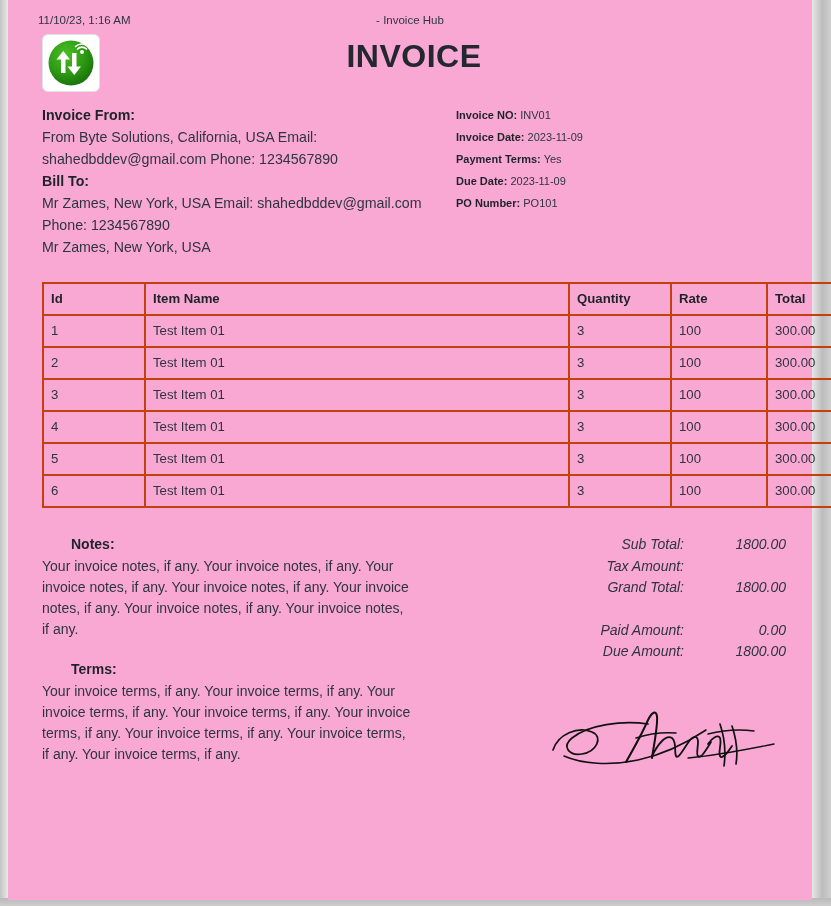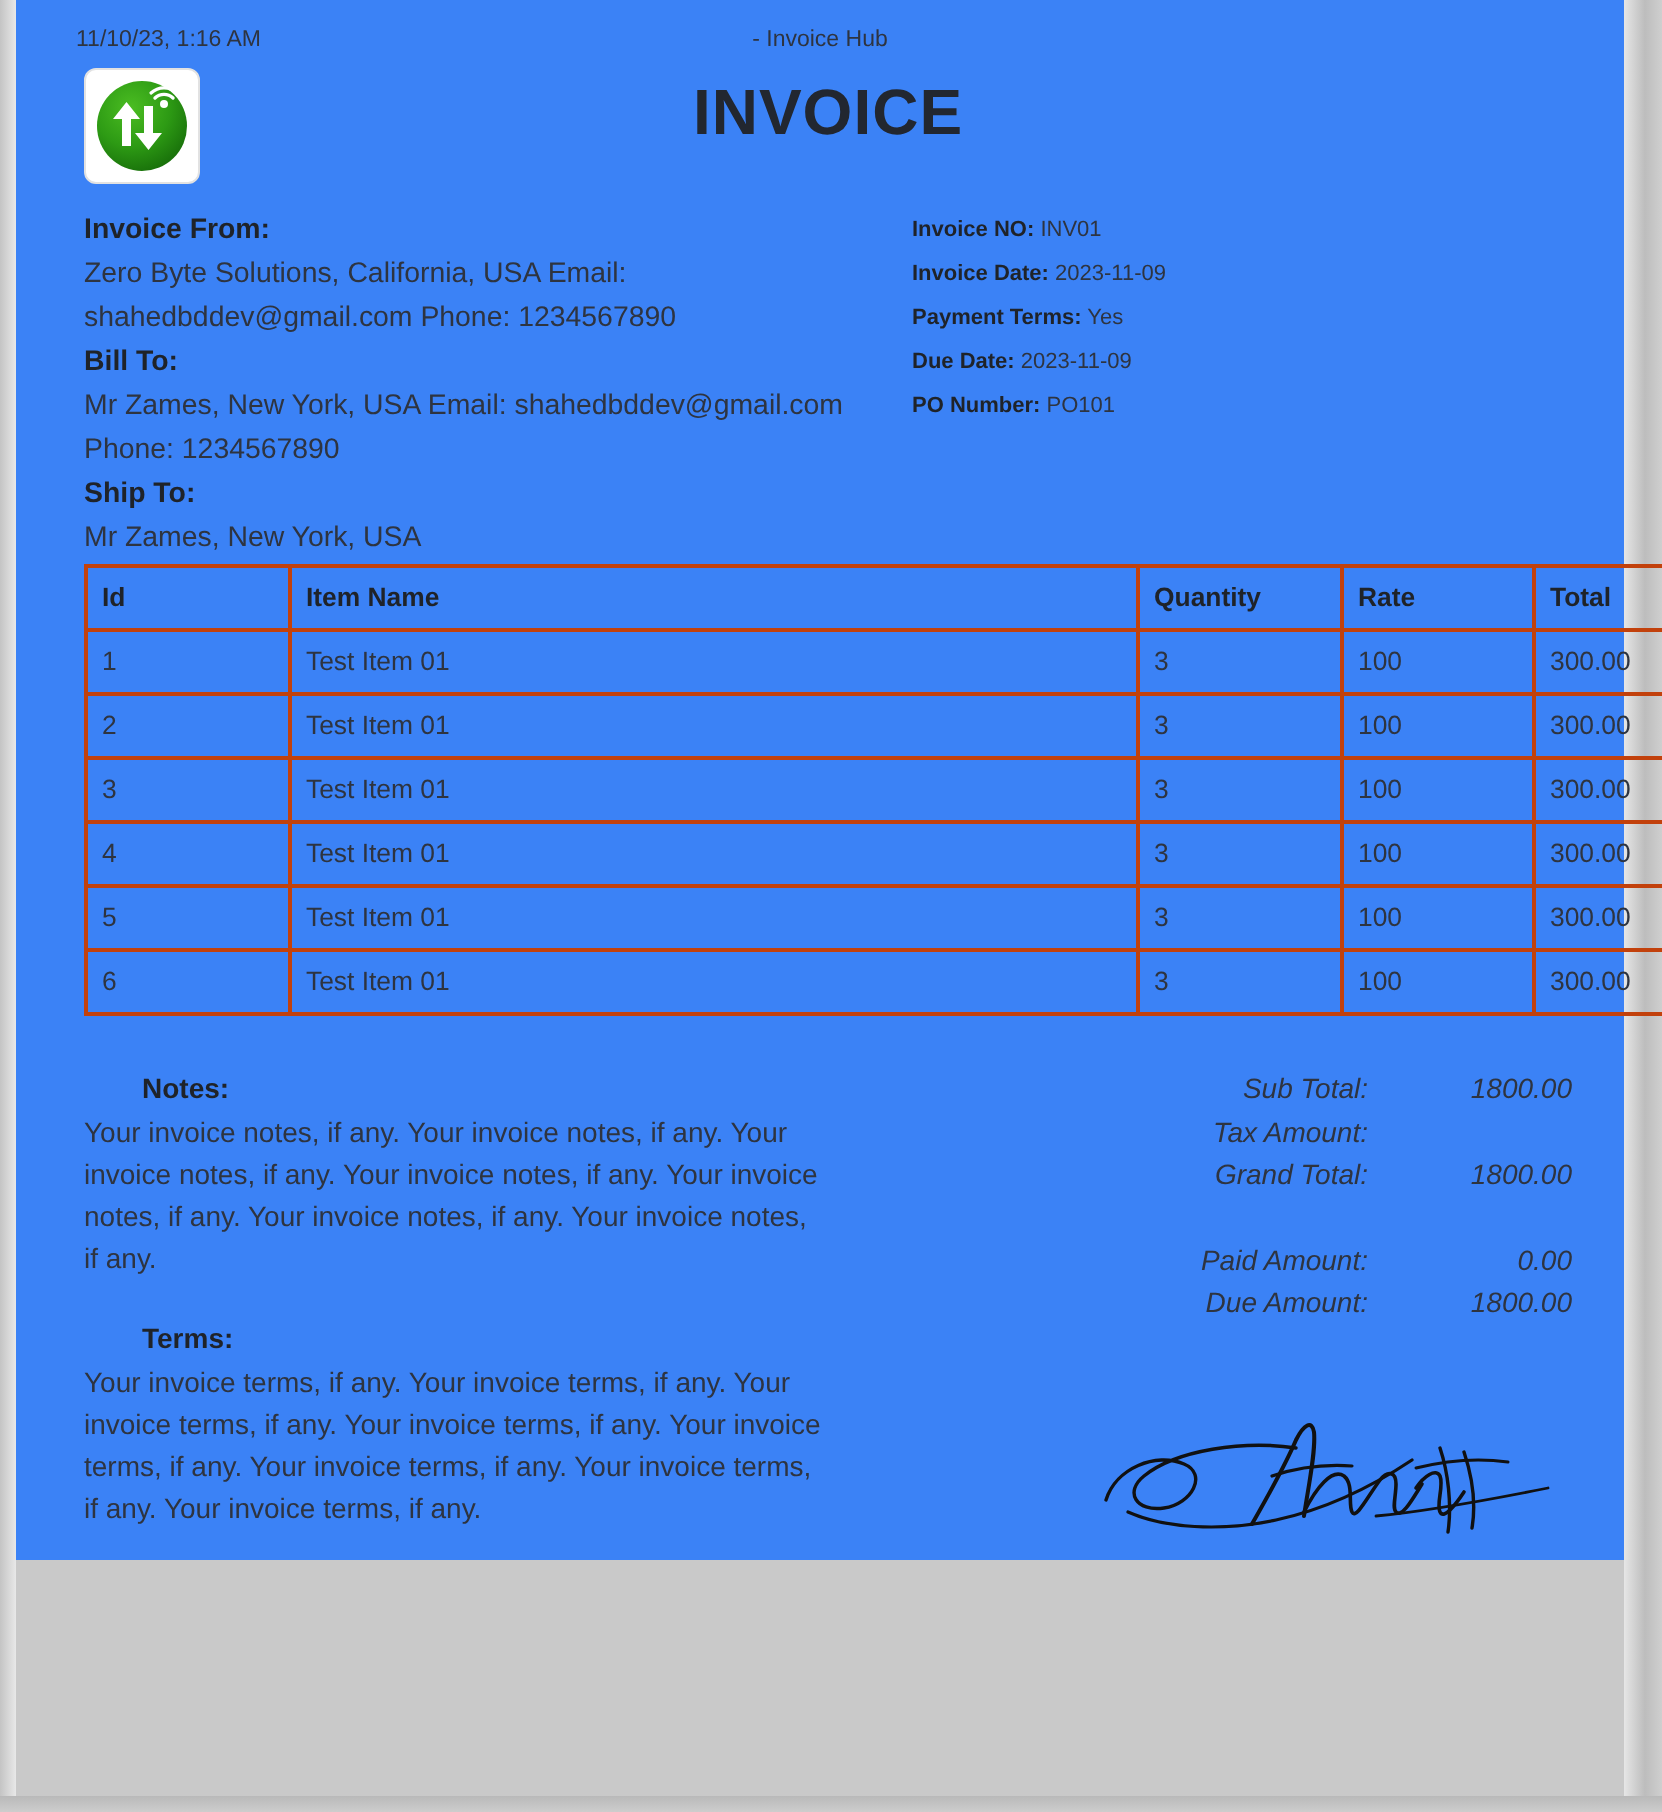--- a/index.html
+++ b/index.html
@@ -39,22 +39,22 @@
     left: 0; top: 898px;
     width: 831px; height: 8px;
     background: linear-gradient(to bottom, #b9b9b9, #cdcdcd);
   }
 
   
   .paper {
     position: absolute;
     left: 8px; top: 0;
     width: 804px;
-    height: 780px;
-    background: #3b82f6;
+    height: 900px;
+    background: #f9a8d4;
     box-sizing: border-box;
   }
 
   
   .print-header {
     position: absolute;
     left: 0; top: 14px;
     width: 804px;
     height: 16px;
     font-size: 11.5px;
@@ -259,26 +259,25 @@
             <path d="M63 22 A13 13 0 0 1 81 22" stroke="#ffffff" stroke-width="3.4" fill="none" stroke-linecap="round"></path>
             <path d="M59 17 A19 19 0 0 1 85 17" stroke="#ffffff" stroke-width="3.2" fill="none" stroke-linecap="round"></path>
           </svg>
         </div>
         <div class="invoice-title">INVOICE</div>
       </div>
 
       <div class="headblock">
         <div class="addr">
           <span class="lbl">Invoice From:</span>
-          <span class="val">Zero Byte Solutions, California, USA Email:</span>
+          <span class="val">From Byte Solutions, California, USA Email:</span>
           <span class="val">shahedbddev@gmail.com Phone: 1234567890</span>
           <span class="lbl">Bill To:</span>
           <span class="val">Mr Zames, New York, USA Email: shahedbddev@gmail.com</span>
           <span class="val">Phone: 1234567890</span>
-          <span class="lbl">Ship To:</span>
           <span class="val">Mr Zames, New York, USA</span>
         </div>
 
         <div class="meta">
           <div class="row"><span class="k">Invoice NO:</span> <span class="v">INV01</span></div>
           <div class="row"><span class="k">Invoice Date:</span> <span class="v">2023-11-09</span></div>
           <div class="row"><span class="k">Payment Terms:</span> <span class="v">Yes</span></div>
           <div class="row"><span class="k">Due Date:</span> <span class="v">2023-11-09</span></div>
           <div class="row"><span class="k">PO Number:</span> <span class="v">PO101</span></div>
         </div>

